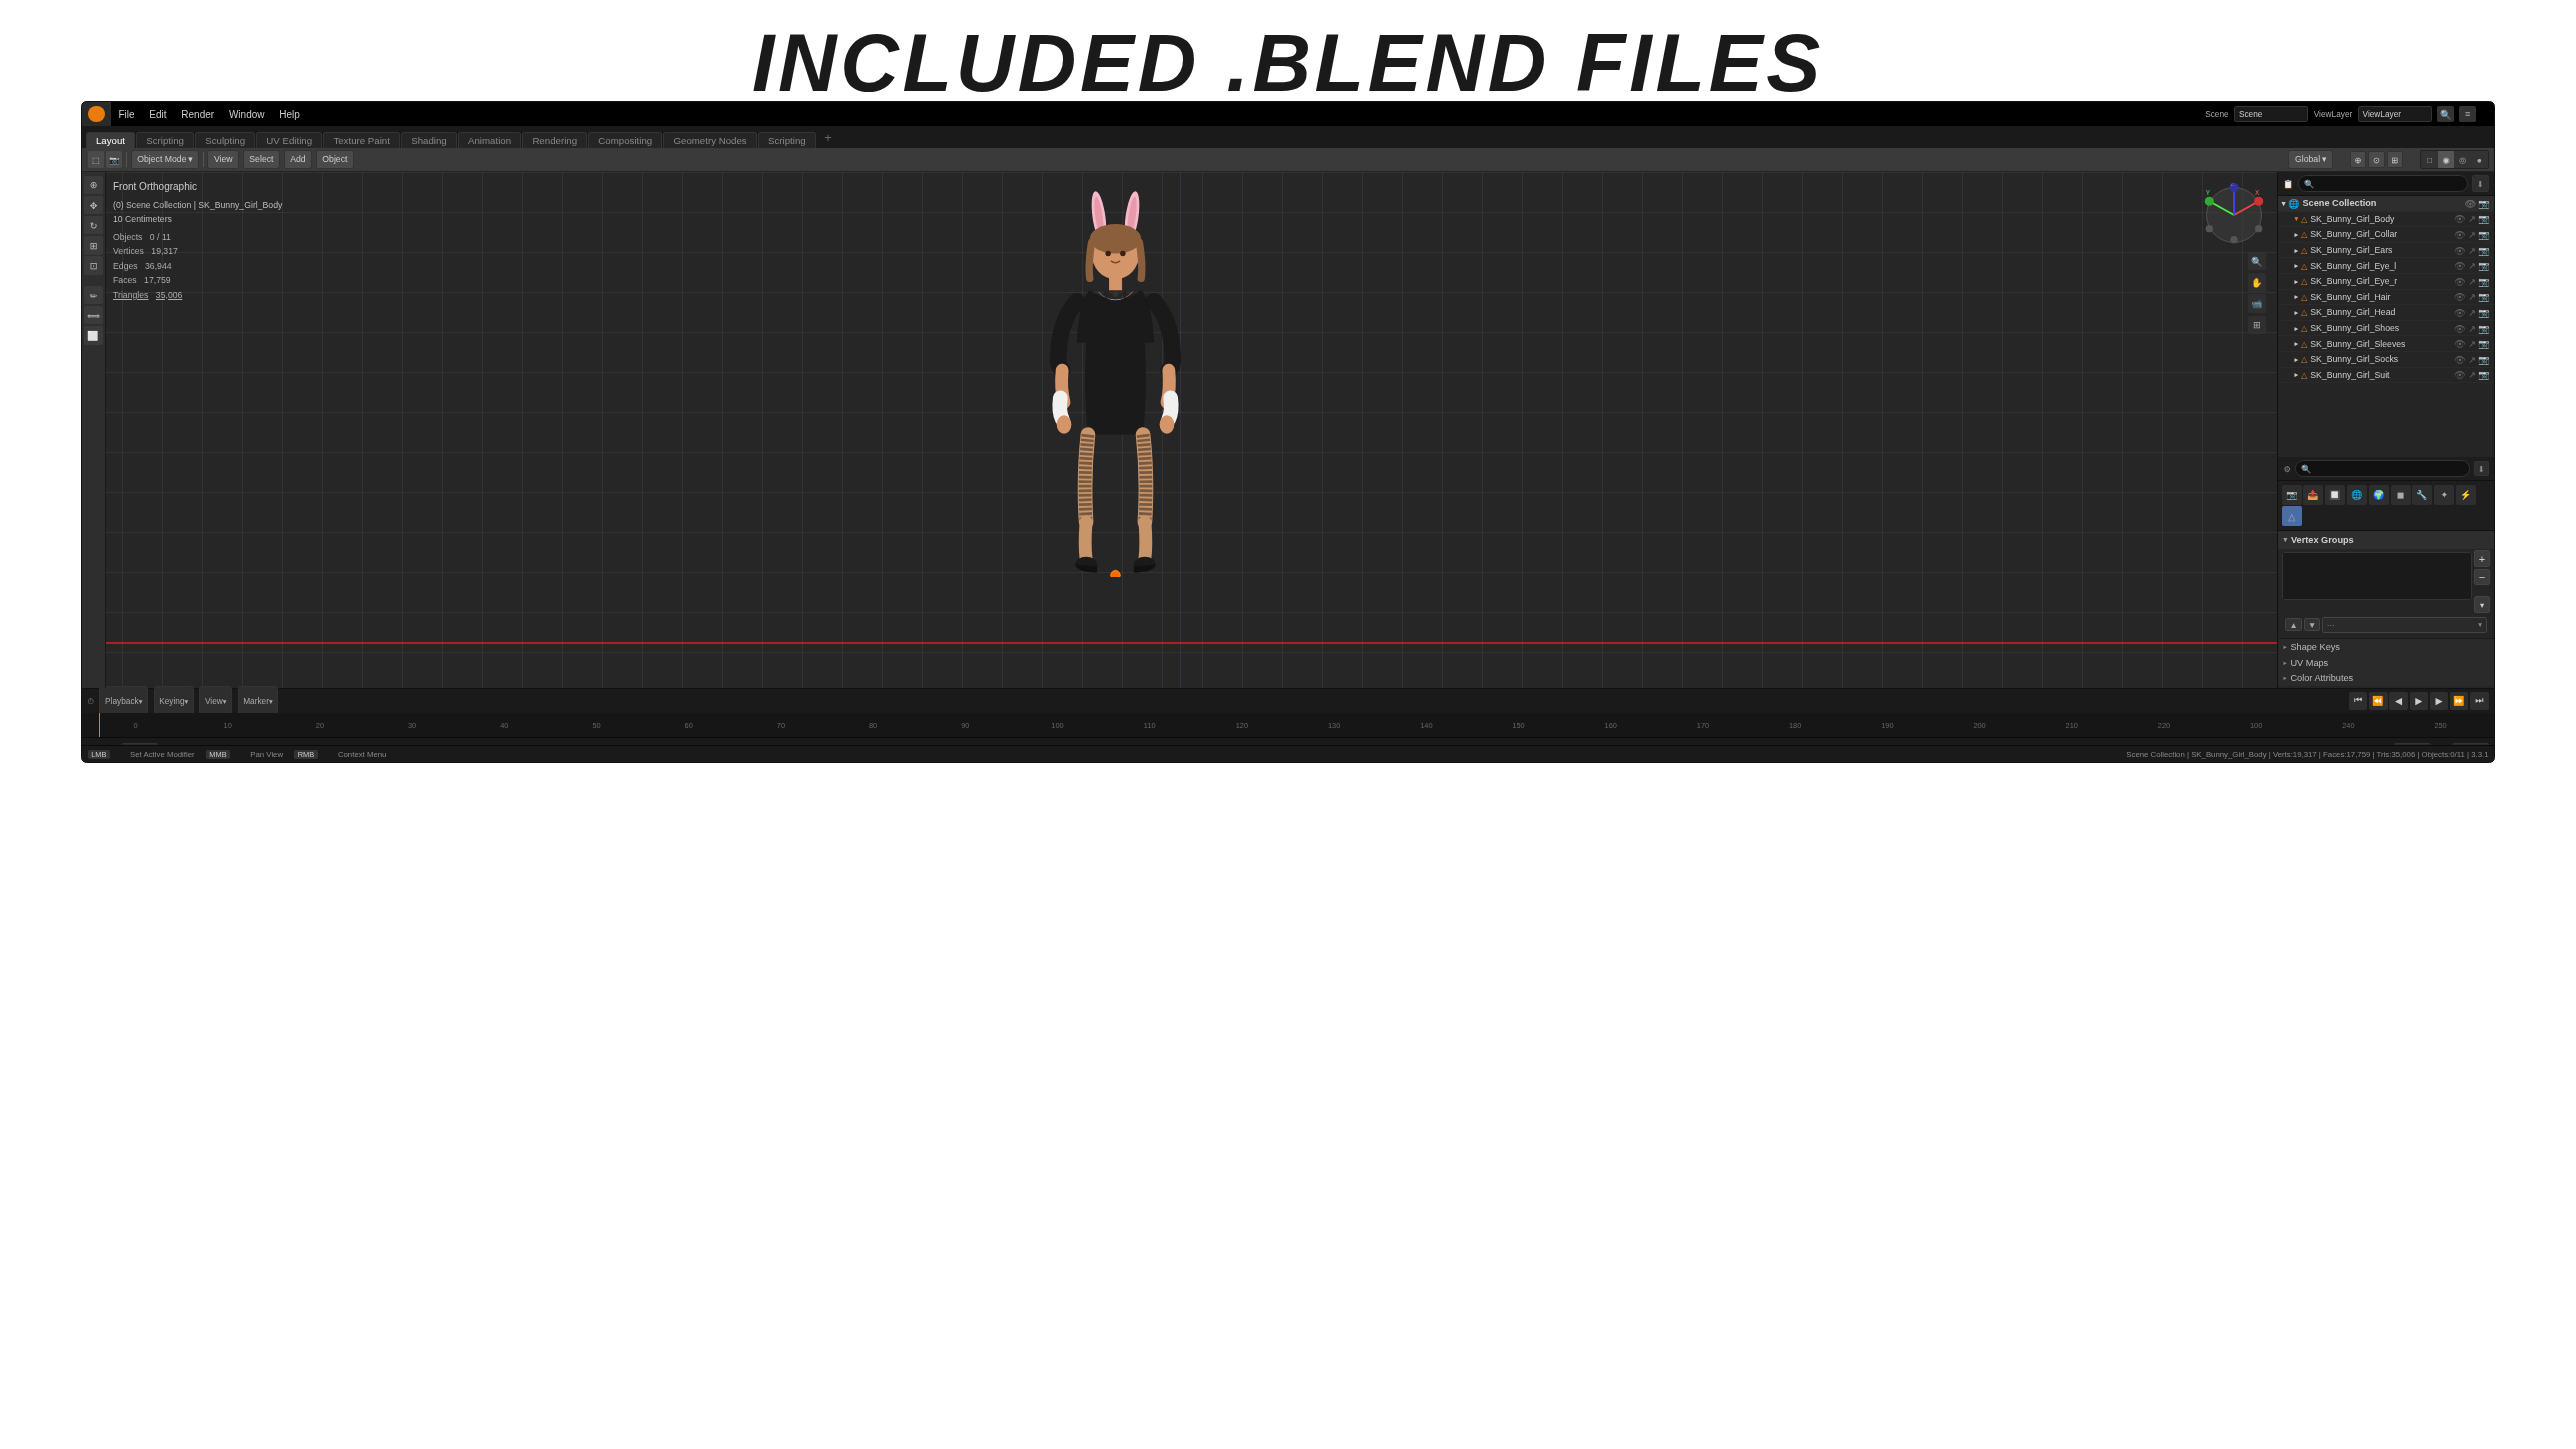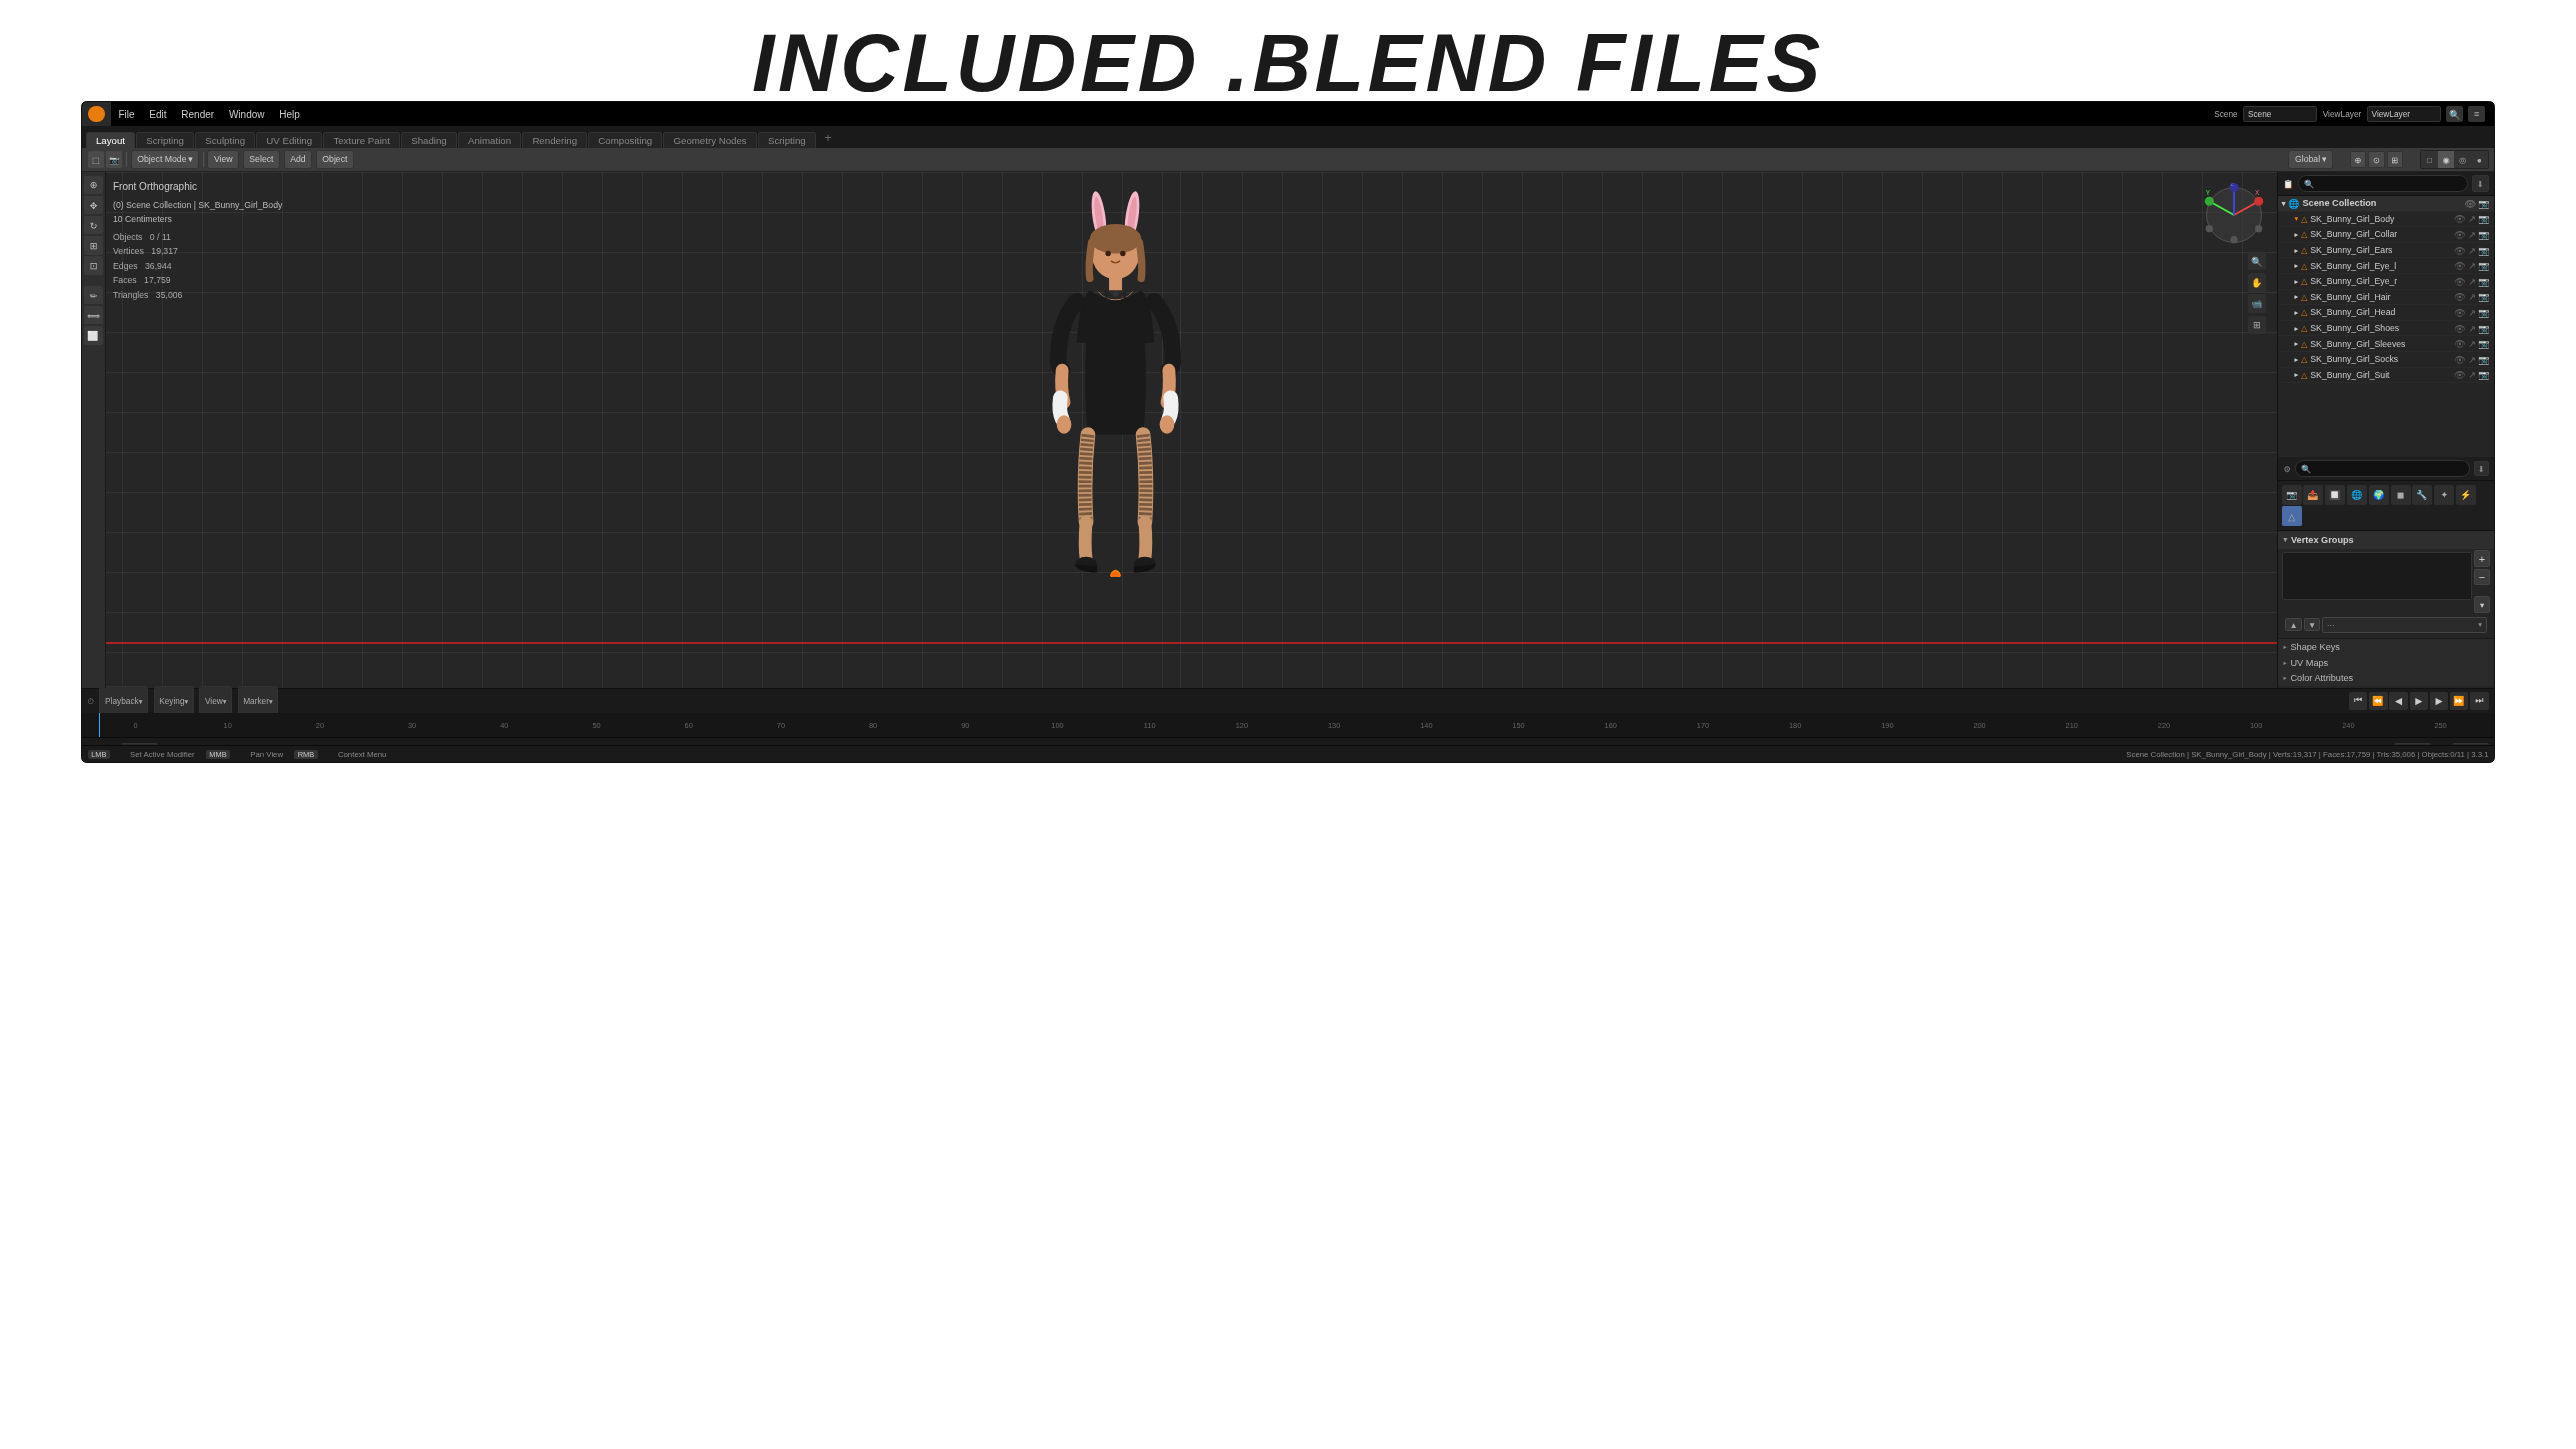--- a/index.html
+++ b/index.html
@@ -482,21 +482,21 @@
   <div class="bl-menubar">
     <div class="bl-logo">
       <div class="bl-logo-circle"></div>
     </div>
     <div class="bl-menu-item">File</div>
     <div class="bl-menu-item">Edit</div>
     <div class="bl-menu-item">Render</div>
     <div class="bl-menu-item">Window</div>
     <div class="bl-menu-item">Help</div>
 
-    <div style="margin-left:auto; display:flex; align-items:center; gap:5.5px; padding-right:9px;">
+    <div style="margin-left:auto; display:flex; align-items:center; gap:5.5px; padding-right:18px;">
       <span style="color:#aaa;font-size:8.3px;">Scene</span>
       <div style="width:74px;height:16.6px;background:#1a1a1a;border:0.9px solid #333;border-radius:1.8px;display:flex;align-items:center;padding:0 3.7px;">
         <span style="color:#ccc;font-size:8.3px;">Scene</span>
       </div>
       <span style="color:#aaa;font-size:8.3px;">ViewLayer</span>
       <div style="width:74px;height:16.6px;background:#1a1a1a;border:0.9px solid #333;border-radius:1.8px;display:flex;align-items:center;padding:0 3.7px;">
         <span style="color:#ccc;font-size:8.3px;">ViewLayer</span>
       </div>
       <div style="width:16.6px;height:16.6px;background:#333;border-radius:1.8px;display:flex;align-items:center;justify-content:center;font-size:9.2px;color:#aaa;">🔍</div>
       <div style="width:16.6px;height:16.6px;background:#333;border-radius:1.8px;display:flex;align-items:center;justify-content:center;font-size:9.2px;color:#aaa;">≡</div>
@@ -584,21 +584,21 @@
         <span>19,317</span>
       </div>
       <div style="font-size:8.7px;color:#aaa;display:flex;gap:7.4px;">
         <span>Edges</span>
         <span>36,944</span>
       </div>
       <div style="font-size:8.7px;color:#aaa;display:flex;gap:7.4px;">
         <span>Faces</span>
         <span>17,759</span>
       </div>
-      <div style="font-size:8.7px;color:#aaa;display:flex;gap:7.4px;">
+      <div style="font-size:8.7px;color:#aaa;display:flex;gap:7.4px;text-decoration:underline;">
         <span>Triangles</span>
         <span>35,006</span>
       </div>
     </div>
 
     <div class="bl-vp-gizmo">
       
       <svg width="64" height="64" viewBox="0 0 70 70">
         <circle cx="35" cy="35" r="30" fill="rgba(60,60,60,0.6)" stroke="#555" stroke-width="1"></circle>
 

